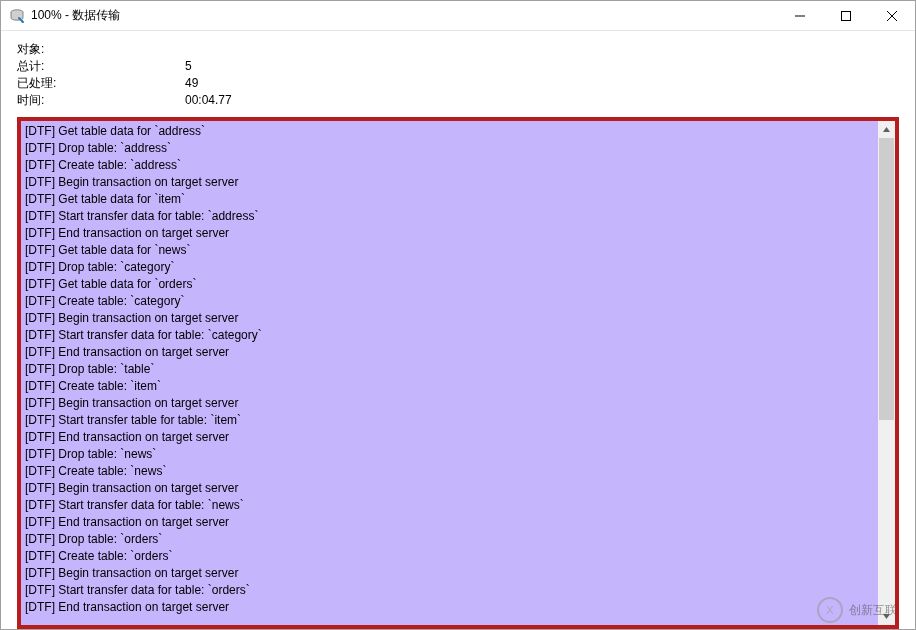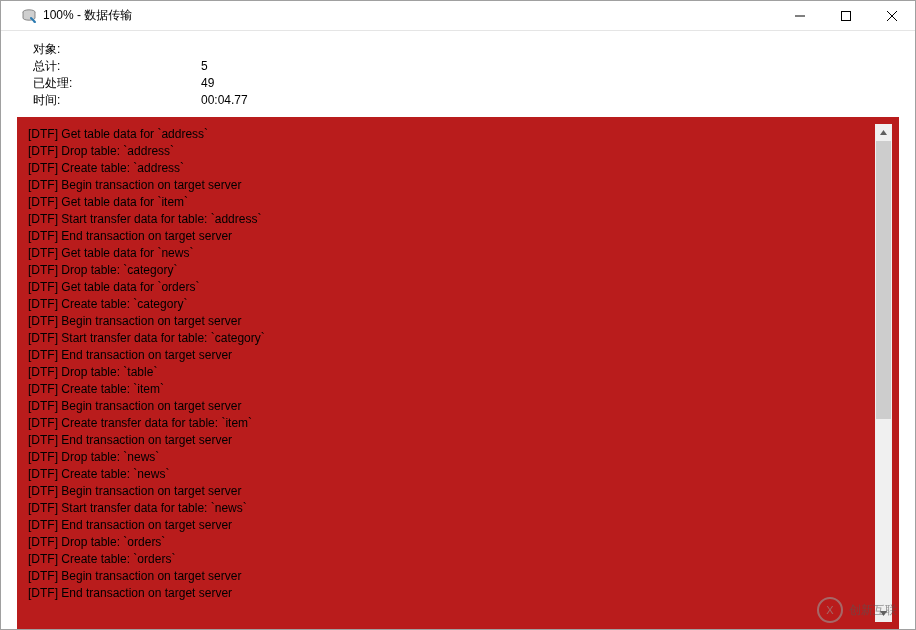--- a/index.html
+++ b/index.html
@@ -1,29 +1,29 @@
 <!DOCTYPE html>
 <html><head>
   <meta charset="utf-8">
   <style>
     * { box-sizing: border-box; margin: 0; padding: 0; }
     html, body { width: 916px; height: 630px; font-family: "Microsoft YaHei", "Segoe UI", Tahoma, sans-serif; font-size: 12px; overflow: hidden; background: #fff; color: #000; }
     .window { width: 916px; height: 630px; border: 1px solid #a0a0a0; background: #fff; display: flex; flex-direction: column; position: relative; }
-    .titlebar { height: 30px; display: flex; align-items: center; padding: 0 0 0 20px; border-bottom: 1px solid #e5e5e5; }
+    .titlebar { height: 30px; display: flex; align-items: center; padding: 0 0 0 8px; border-bottom: 1px solid #e5e5e5; }
     .title-icon { width: 16px; height: 16px; margin-right: 6px; position: relative; }
     .title-text { flex: 0 0 auto; font-size: 12px; color: #000; }
     .title-spacer { flex: 1; }
     .win-btn { width: 46px; height: 30px; display: flex; align-items: center; justify-content: center; }
     .win-btn svg { pointer-events: none; }
     .content { padding: 10px 16px 0 16px; display: flex; flex-direction: column; flex: 1; min-height: 0; }
     .stats { margin-bottom: 8px; }
     .stat-row { display: flex; line-height: 17px; font-size: 12px; }
-    .stat-label { width: 168px; margin-left: 16px; }
+    .stat-label { width: 168px; }
     .stat-value { }
-    .log-box { flex: 1; min-height: 0; border: 7px solid #b91c1c; background: #b91c1c; position: relative; display: flex; }
+    .log-box { flex: 1; min-height: 0; border: 4px solid #b91c1c; background: #c4b5fd; position: relative; display: flex; }
     .log-lines { flex: 1; padding: 2px 4px 4px 4px; overflow: hidden; line-height: 17px; font-size: 12px; color: #000; }
     .log-line { white-space: nowrap; }
     .log-scrollbar { width: 17px; background: #f0f0f0; display: flex; flex-direction: column; border-left: 0; }
     .sb-btn { height: 17px; background: #f0f0f0; display: flex; align-items: center; justify-content: center; }
     .sb-track { flex: 1; background: #f0f0f0; position: relative; }
     .sb-thumb { position: absolute; left: 1px; right: 1px; top: 0; height: 60%; background: #cdcdcd; }
     .watermark { position: absolute; right: 18px; bottom: 6px; opacity: 0.6; display: flex; align-items: center; gap: 6px; font-size: 12px; color: #555; pointer-events: none; }
     .watermark .ring { width: 26px; height: 26px; border: 2px solid #9a9a9a; border-radius: 50%; display: flex; align-items: center; justify-content: center; font-size: 11px; color: #9a9a9a; }
   </style>
 </head>
@@ -91,30 +91,31 @@
           <div class="log-line">[DTF] Get table data for `news`</div>
           <div class="log-line">[DTF] Drop table: `category`</div>
           <div class="log-line">[DTF] Get table data for `orders`</div>
           <div class="log-line">[DTF] Create table: `category`</div>
           <div class="log-line">[DTF] Begin transaction on target server</div>
           <div class="log-line">[DTF] Start transfer data for table: `category`</div>
           <div class="log-line">[DTF] End transaction on target server</div>
           <div class="log-line">[DTF] Drop table: `table`</div>
           <div class="log-line">[DTF] Create table: `item`</div>
           <div class="log-line">[DTF] Begin transaction on target server</div>
-          <div class="log-line">[DTF] Create transfer data for table: `item`</div>
+          <div class="log-line">[DTF] Start transfer table for table: `item`</div>
           <div class="log-line">[DTF] End transaction on target server</div>
           <div class="log-line">[DTF] Drop table: `news`</div>
           <div class="log-line">[DTF] Create table: `news`</div>
           <div class="log-line">[DTF] Begin transaction on target server</div>
           <div class="log-line">[DTF] Start transfer data for table: `news`</div>
           <div class="log-line">[DTF] End transaction on target server</div>
           <div class="log-line">[DTF] Drop table: `orders`</div>
           <div class="log-line">[DTF] Create table: `orders`</div>
           <div class="log-line">[DTF] Begin transaction on target server</div>
+          <div class="log-line">[DTF] Start transfer data for table: `orders`</div>
           <div class="log-line">[DTF] End transaction on target server</div>
         </div>
       <div class="log-scrollbar">
         <div class="sb-btn">
           <svg width="9" height="9" viewBox="0 0 9 9">
               <path d="M4.5 2 L8 7 L1 7 Z" fill="#606060"></path>
             </svg>
         </div>
         <div class="sb-track">
           <div class="sb-thumb"></div>

